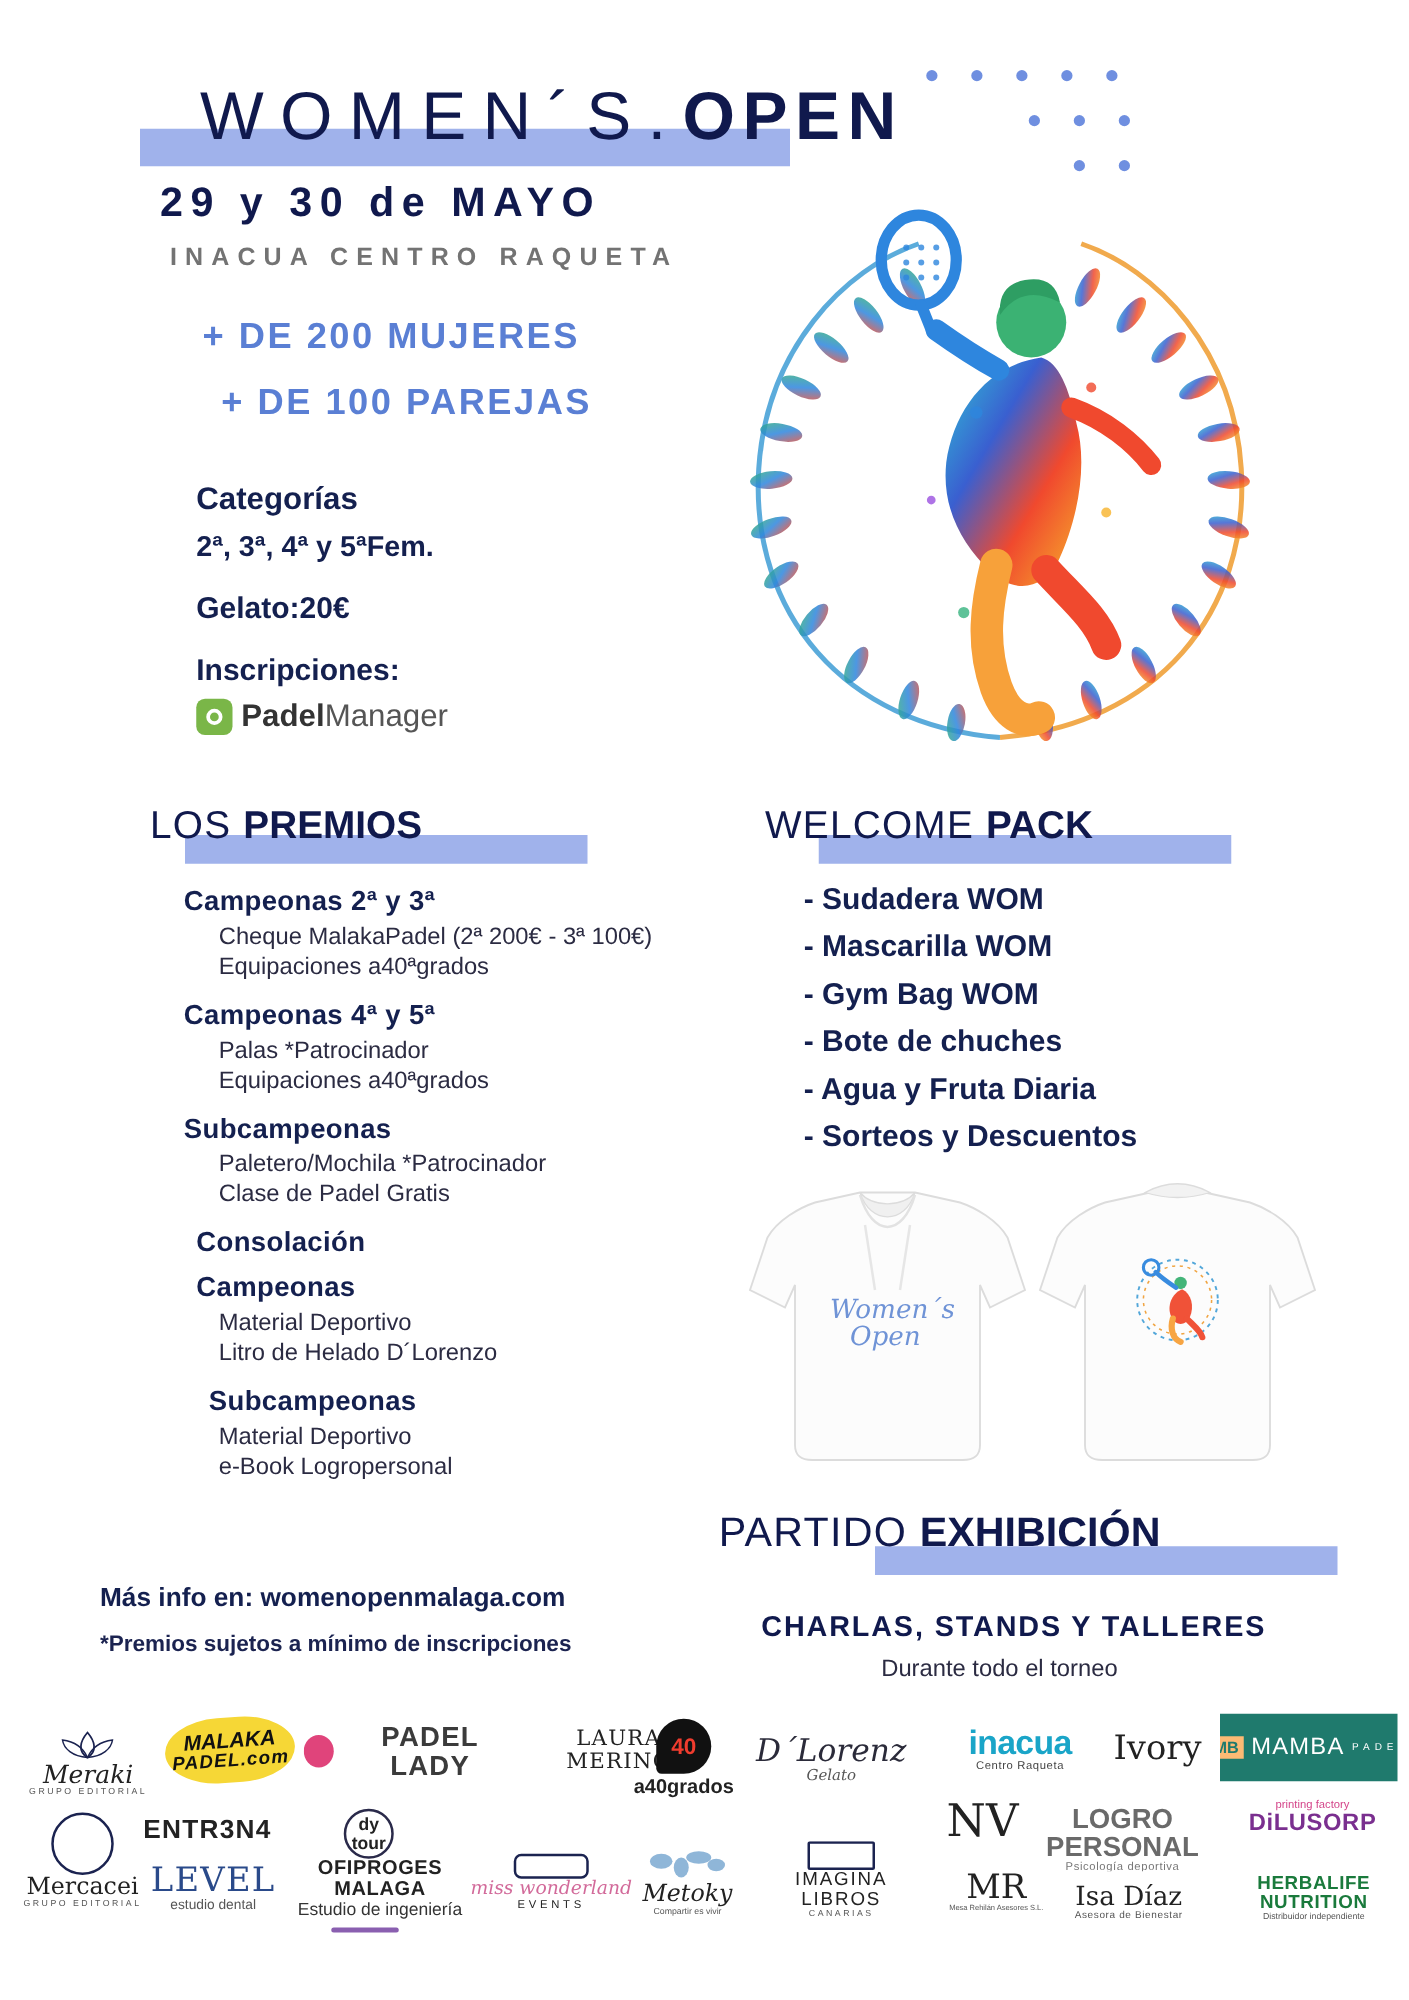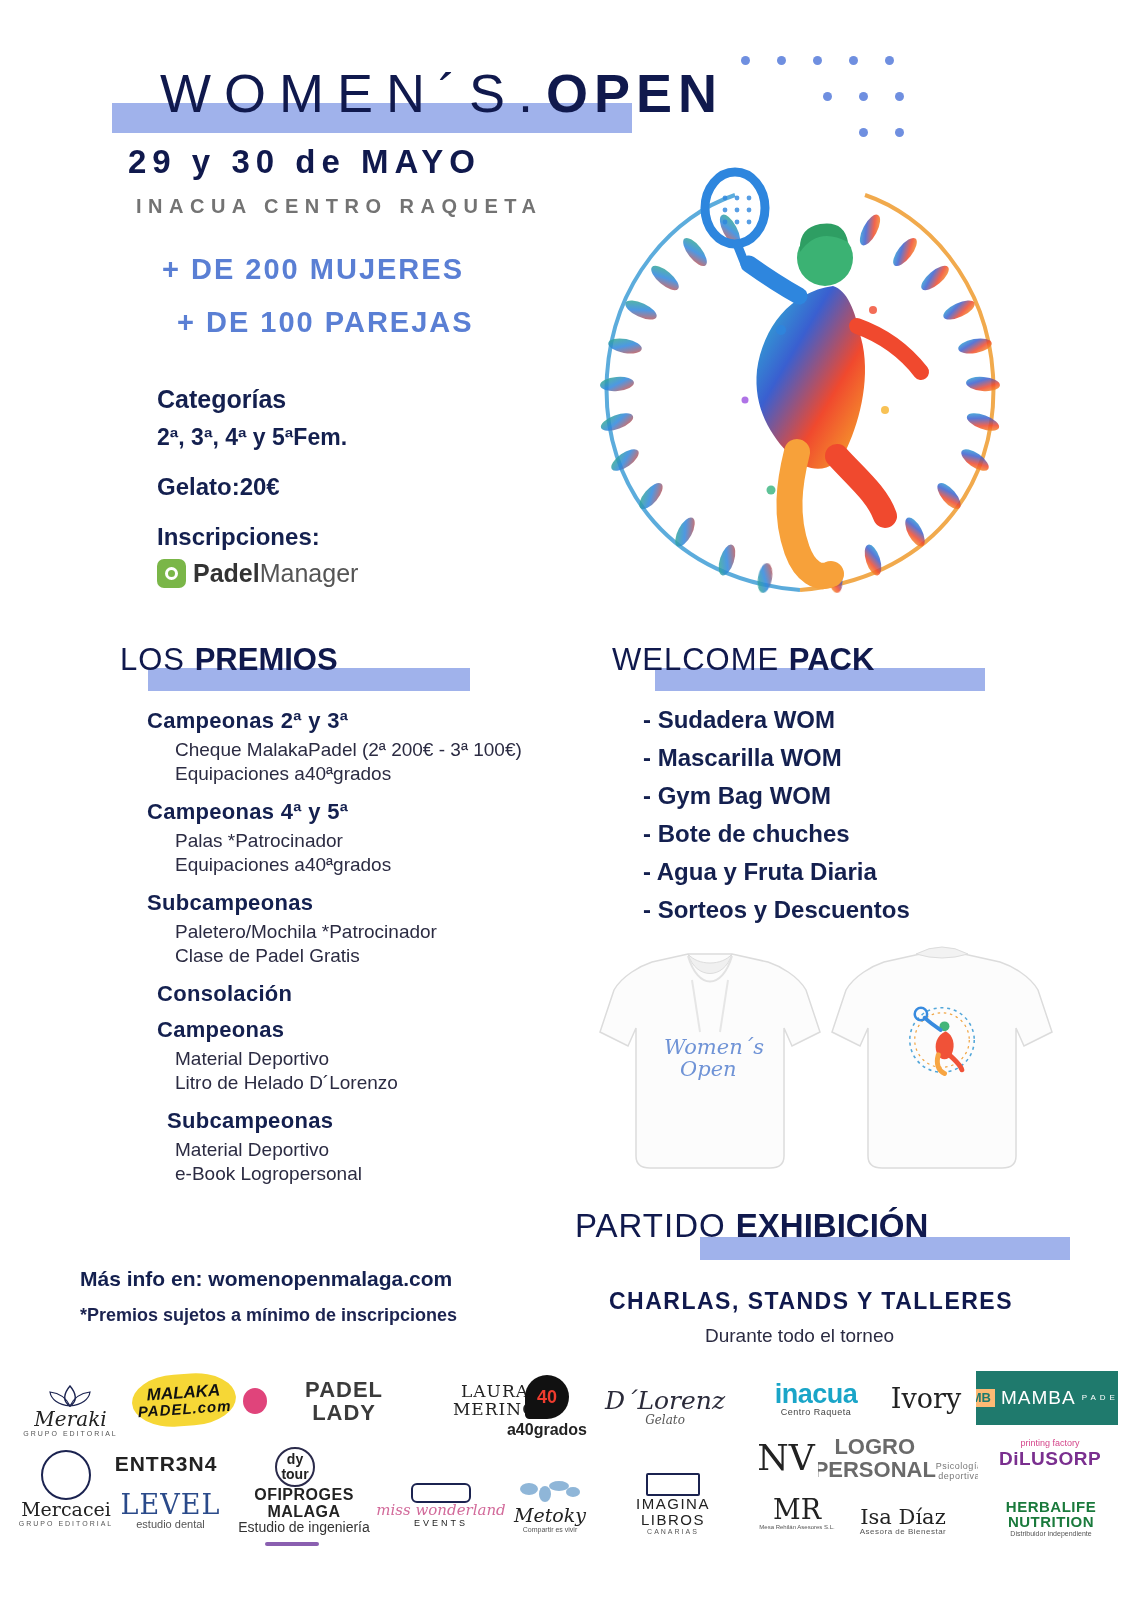--- a/index.html
+++ b/index.html
@@ -224,21 +224,21 @@
   .sp-metoky .sub { font-size: 7px; color: #555; }
 
   .sp-imagina { left: 605px; top: 108px; width: 136px; height: 62px; flex-direction: column; }
   .sp-imagina .bk { width: 54px; height: 28px; border: 2px solid #1b2350; border-radius: 2px; }
   .sp-imagina .nm { font-size: 15px; letter-spacing: 1.5px; }
   .sp-imagina .sub { font-size: 7px; letter-spacing: 2px; color: #555; }
 
   .sp-nv { left: 742px; top: 68px; width: 88px; height: 50px; }
   .sp-nv .nm { font-family: "DejaVu Serif", serif; font-size: 36px; }
 
-  .sp-logro { left: 818px; top: 64px; width: 160px; height: 52px; flex-direction: row; align-items:flex-end;}
+  .sp-logro { left: 818px; top: 80px; width: 160px; height: 52px; flex-direction: column; align-items:center;}
   .sp-logro .nm { font-size: 22px; font-weight: 700; color: #6a6a6a; }
   .sp-logro .sub { font-size: 9px; color: #777; letter-spacing: .5px;}
 
   .sp-dilusorp { left: 980px; top: 62px; width: 140px; height: 54px; flex-direction: column;}
   .sp-dilusorp .nm { font-size: 19px; font-weight: 800; color: #7a2f8f; letter-spacing: .5px; }
   .sp-dilusorp .sub { font-size: 9px; color: #d4458a; }
 
   .sp-mr { left: 738px; top: 120px; width: 118px; height: 56px; flex-direction: column; }
   .sp-mr .nm { font-family: "DejaVu Serif", serif; font-size: 27px; }
   .sp-mr .sub { font-size: 6px; color: #555; }

